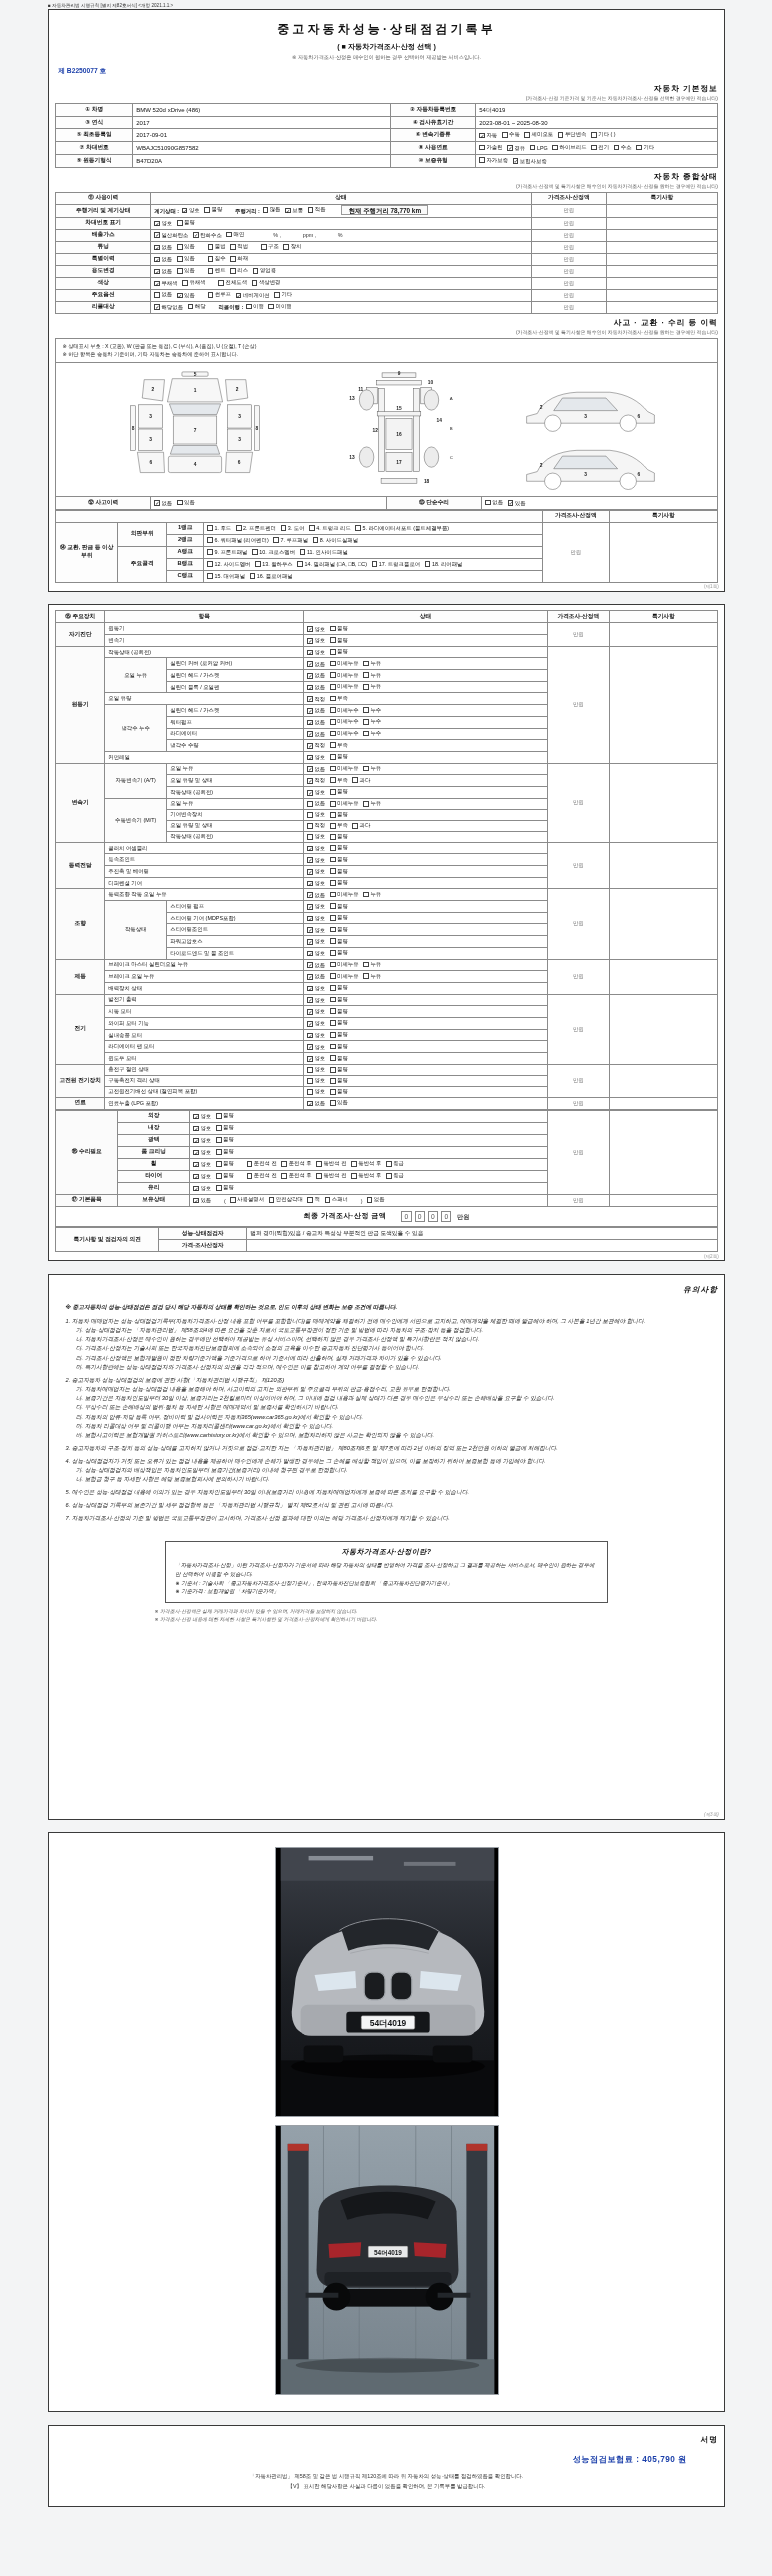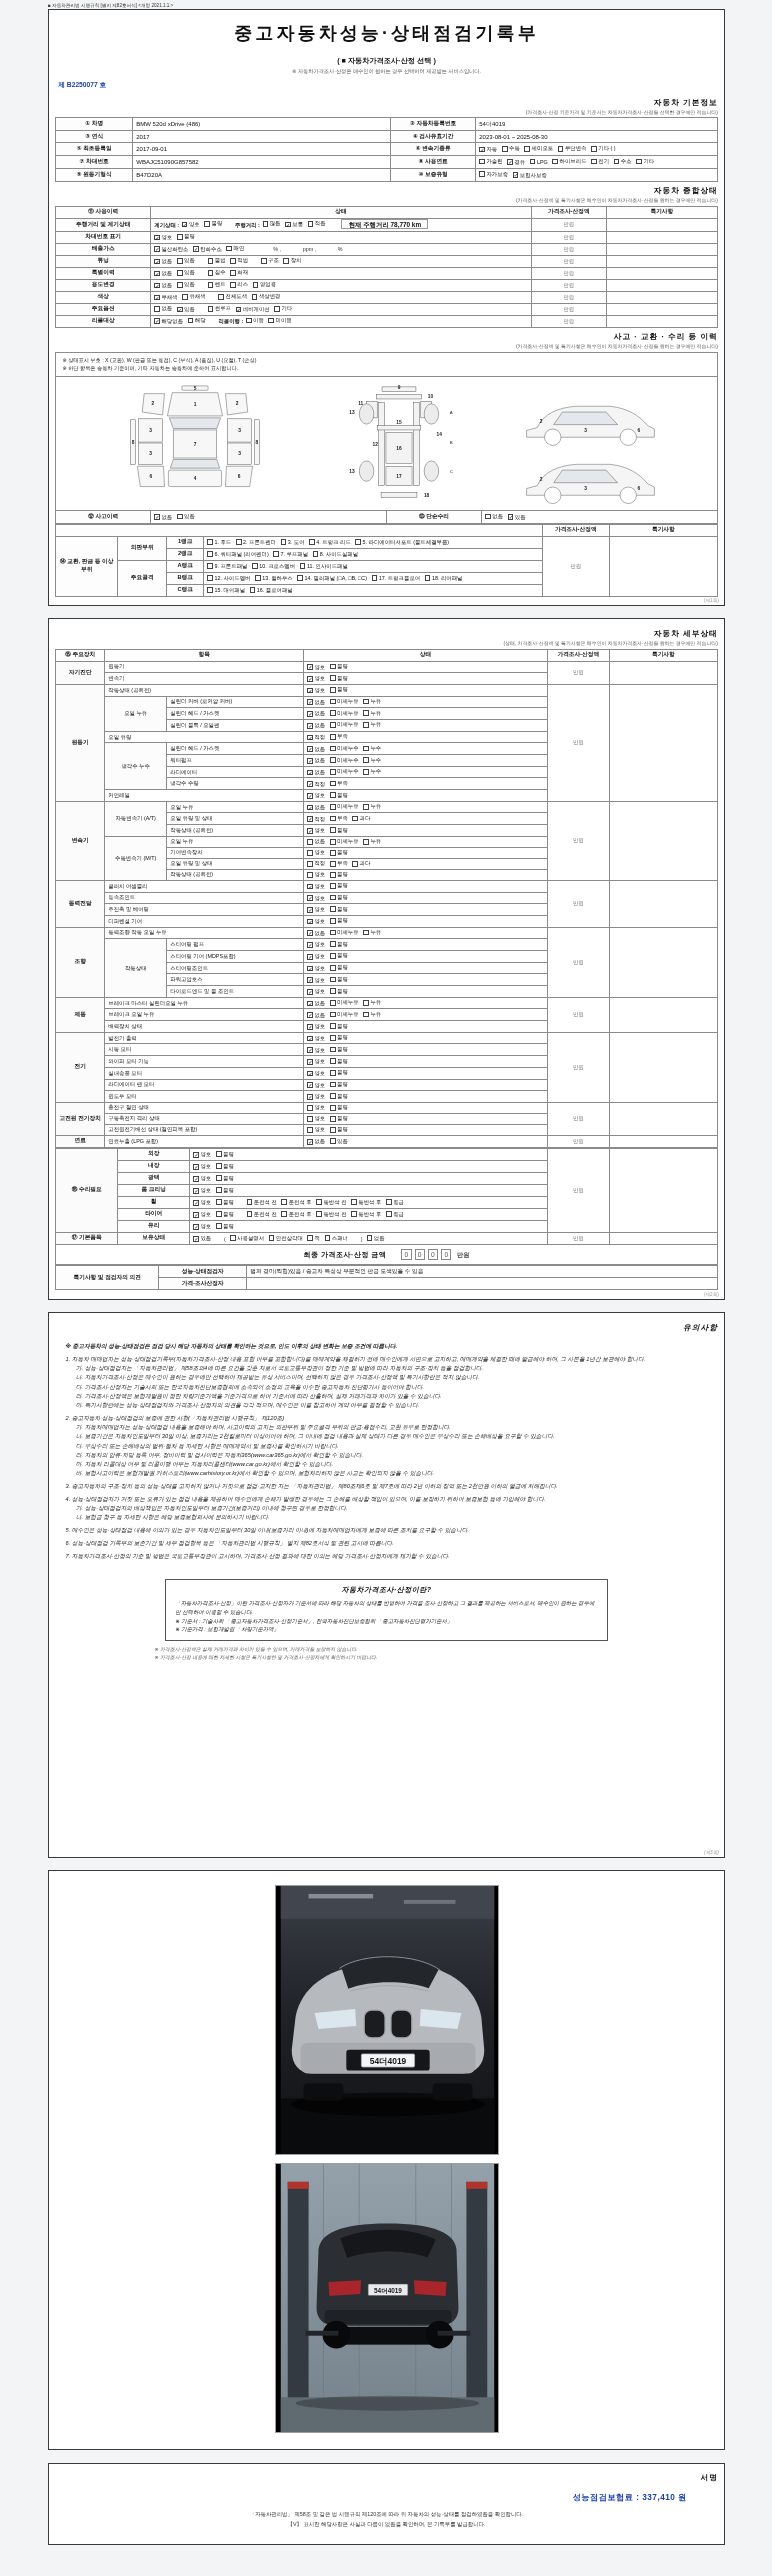--- a/index.html
+++ b/index.html
@@ -3,22 +3,22 @@
 <meta charset="utf-8">
 <style>
 *{box-sizing:border-box;margin:0;padding:0;}
 html,body{background:#f3f4f5;}
 body{width:773px;font-family:"Liberation Sans","DejaVu Sans",sans-serif;color:#111;}
 .page{width:773px;padding:2.6px 0 6.2px;}
 .top-strip{width:677px;margin:0 auto 1.5px;font-size:4.6px;color:#333;}
 .doc-box{width:677px;margin:0 auto 12.4px;background:#fff;border:1px solid #3a3a3a;padding:5.2px 6.2px 8.2px;position:relative;}
 .page-marker{position:absolute;right:5.2px;bottom:1.5px;font-size:4.6px;color:#999;}
 .title-block{position:relative;text-align:center;padding:6.2px 0 2.1px;}
-.main-title{font-size:18px;font-weight:bold;letter-spacing:3.1px;}
-.sub-title{font-size:7.2px;font-weight:bold;margin-top:11px;}
+.main-title{font-size:12px;font-weight:bold;letter-spacing:3.1px;}
+.sub-title{font-size:7.2px;font-weight:bold;margin-top:4px;}
 .sub-note{font-size:5.2px;color:#555;margin-top:1.5px;}
 .doc-no{text-align:left;font-size:6.7px;font-weight:bold;color:#1b3faa;margin:4.1px 0 3.1px 3.1px;}
 .sec-head{text-align:right;padding:4.6px 0 2.6px;}
 .sec-title{display:inline-block;font-size:7.7px;font-weight:bold;letter-spacing:1px;}
 .sec-note{display:block;font-size:4.9px;color:#555;margin-top:1px;}
 table.grid{width:100%;border-collapse:collapse;table-layout:fixed;}
 .grid th,.grid td{border:0.5px solid #8b8b8b;padding:1.5px 3.1px;font-size:5.7px;text-align:left;vertical-align:middle;word-break:keep-all;overflow:hidden;}
 .grid th{font-weight:bold;text-align:center;background:#fdfdfd;}
 .grid td.state{padding:1px 3.1px;}
 .grid .price{text-align:center;}
@@ -580,24 +580,20 @@
                 <span>16. 플로어패널</span>
               </span></td>
           </tr>
         </tbody>
     </table>
 
     <div class="page-marker">(제1쪽)</div>
   </div>
 
   <div class="doc-box">
-    <div class="sec-head">
-      <span class="sec-title">자동차 세부상태</span>
-      <span class="sec-note">(상태, 가격조사·산정액 및 특기사항은 매수인이 자동차가격조사·산정을 원하는 경우에만 적습니다)</span>
-    </div>
     <table class="grid">
       <colgroup>
           <col style="width:49px">
           <col style="width:62px">
           <col style="width:137px">
           <col>
           <col style="width:62px">
           <col style="width:108px">
         </colgroup>
       <thead id="detail-head">
@@ -1399,21 +1395,21 @@
       </svg>
     </div>
   </div>
 
   <div class="doc-box">
     <div class="sec-head">
       <span class="sec-title">서명</span>
     </div>
     <div class="fee">
       <span>성능점검보험료 :</span>
-      <span>337,410 원</span>
+      <span>405,790 원</span>
     </div>
     <div class="sign-lines" id="sign-lines">
         <p class="sign-line">「자동차관리법」 제58조 및 같은 법 시행규칙 제120조에 따라 위 자동차의 성능·상태를 점검하였음을 확인합니다.</p>
         <p class="sign-line">【V】 표시한 해당사항은 사실과 다름이 없음을 확인하며, 본 기록부를 발급합니다.</p>
       </div>
   </div>
 
 </div>
 
 

